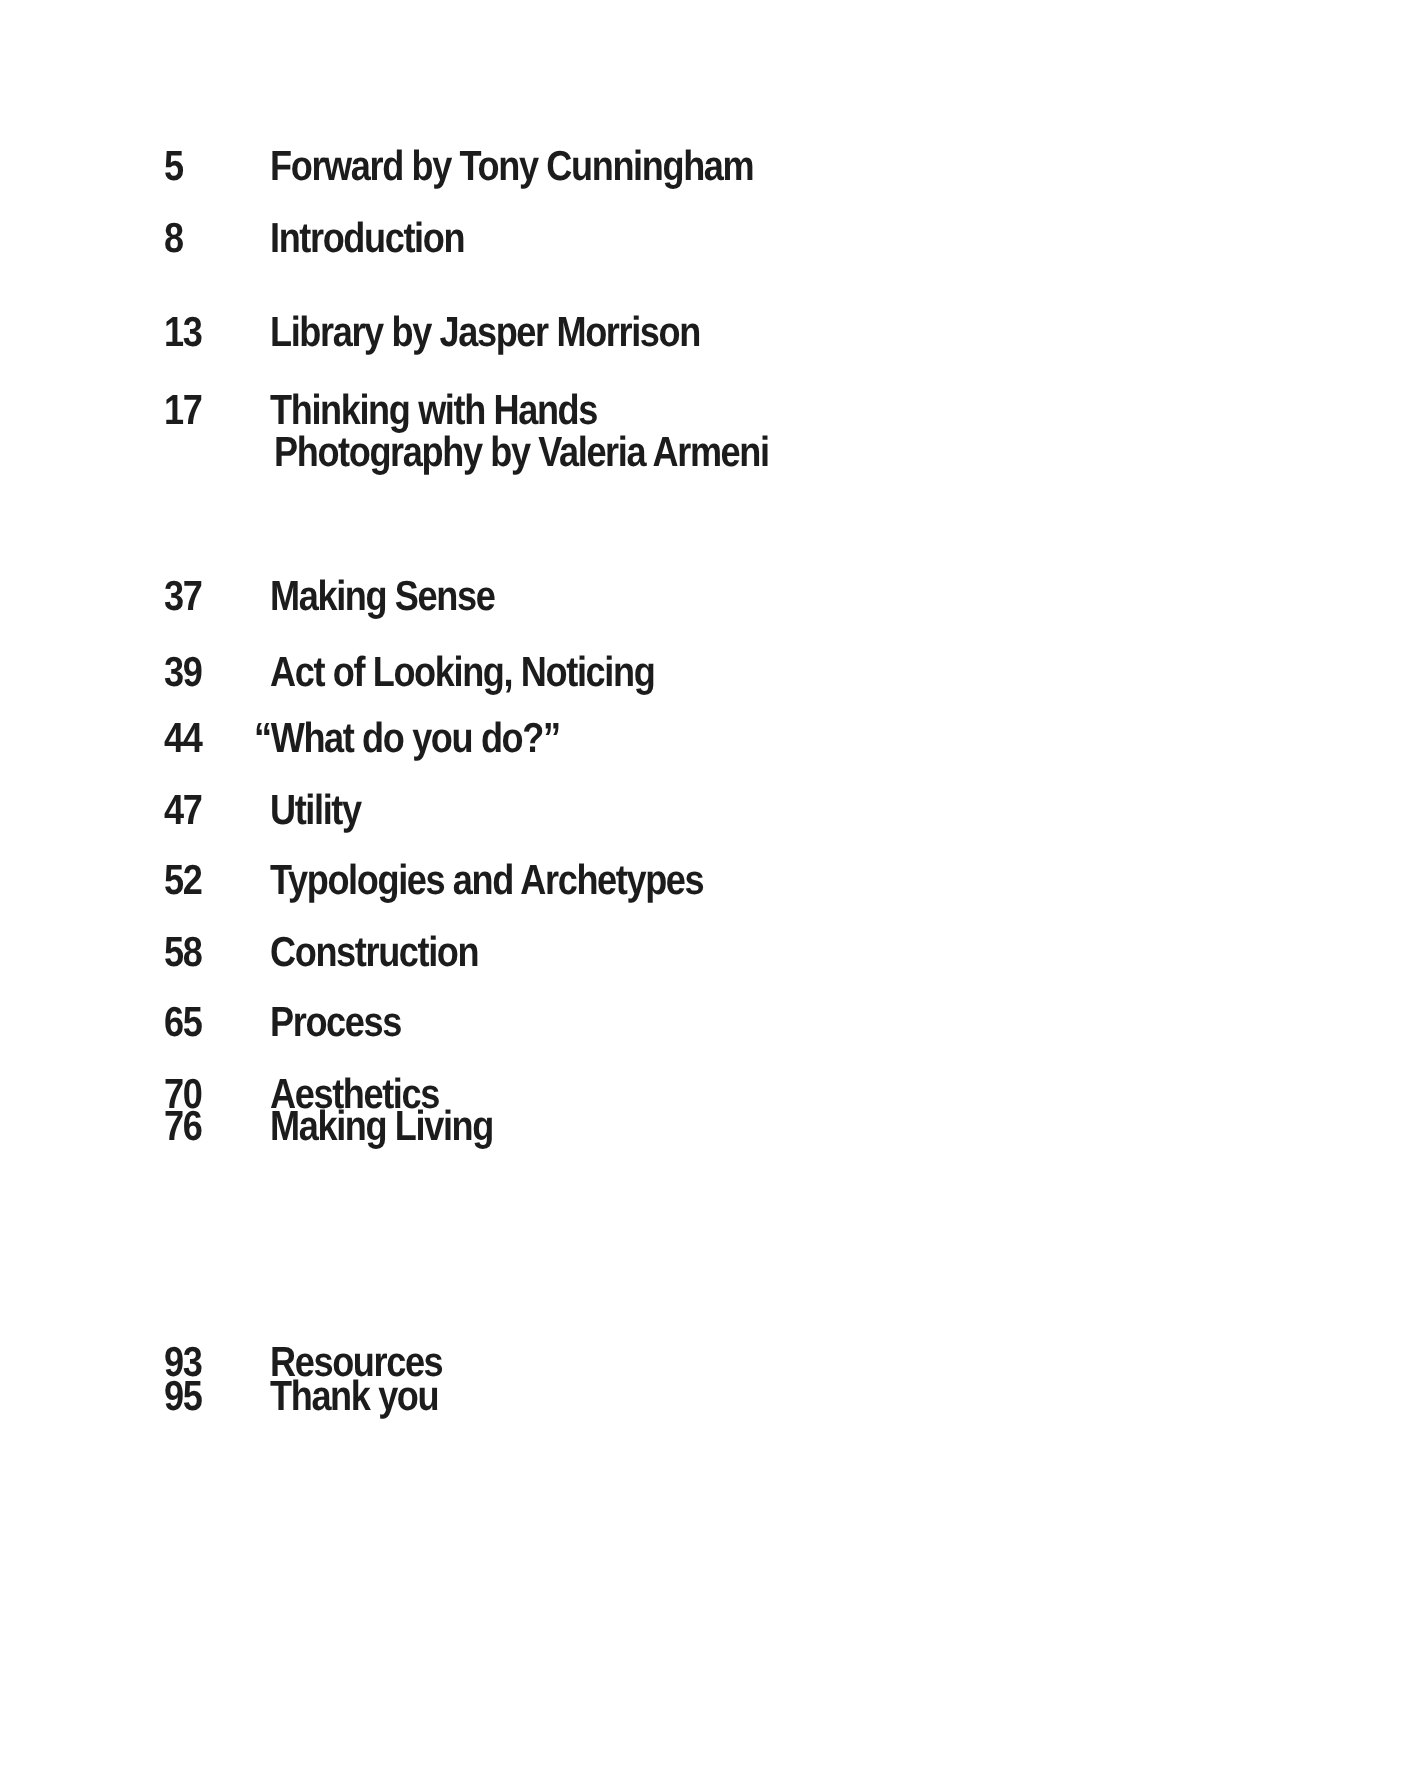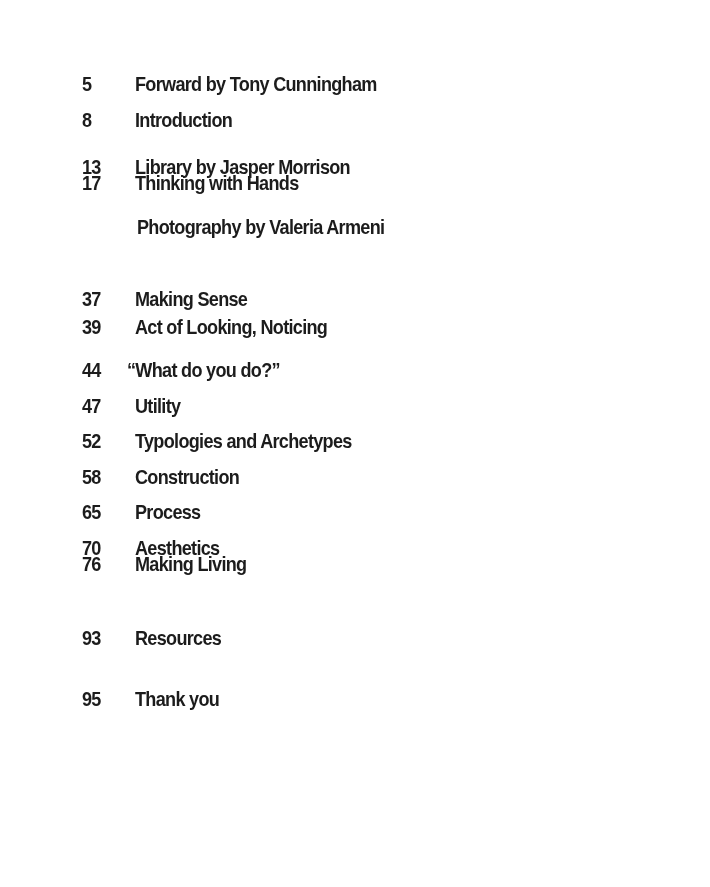--- a/index.html
+++ b/index.html
@@ -24,34 +24,34 @@
     <span class="title">Forward by Tony Cunningham</span>
   </div>
   <div class="row" style="top:105px">
     <span class="num">8</span>
     <span class="title">Introduction</span>
   </div>
   <div class="row" style="top:152px">
     <span class="num">13</span>
     <span class="title">Library by Jasper Morrison</span>
   </div>
-  <div class="row" style="top:168px">
+  <div class="row" style="top:191px">
     <span class="num">17</span>
     <span class="title">Thinking with Hands</span>
   </div>
   <div class="row" style="top:212px">
     <span class="num"></span>
     <span class="title sub">Photography by Valeria Armeni</span>
   </div>
 
   <div class="row" style="top:284px">
     <span class="num">37</span>
     <span class="title">Making Sense</span>
   </div>
-  <div class="row" style="top:312px">
+  <div class="row" style="top:322px">
     <span class="num">39</span>
     <span class="title">Act of Looking, Noticing</span>
   </div>
   <div class="row" style="top:355px">
     <span class="num">44</span>
     <span class="title quoted">“What do you do?”</span>
   </div>
   <div class="row" style="top:391px">
     <span class="num">47</span>
     <span class="title">Utility</span>
@@ -70,21 +70,21 @@
   </div>
   <div class="row" style="top:533px">
     <span class="num">70</span>
     <span class="title">Aesthetics</span>
   </div>
   <div class="row" style="top:549px">
     <span class="num">76</span>
     <span class="title">Making Living</span>
   </div>
 
-  <div class="row" style="top:623px">
+  <div class="row" style="top:667px">
     <span class="num">93</span>
     <span class="title">Resources</span>
   </div>
   <div class="row" style="top:684px">
     <span class="num">95</span>
     <span class="title">Thank you</span>
   </div>
 </div>
 
 </body></html>

